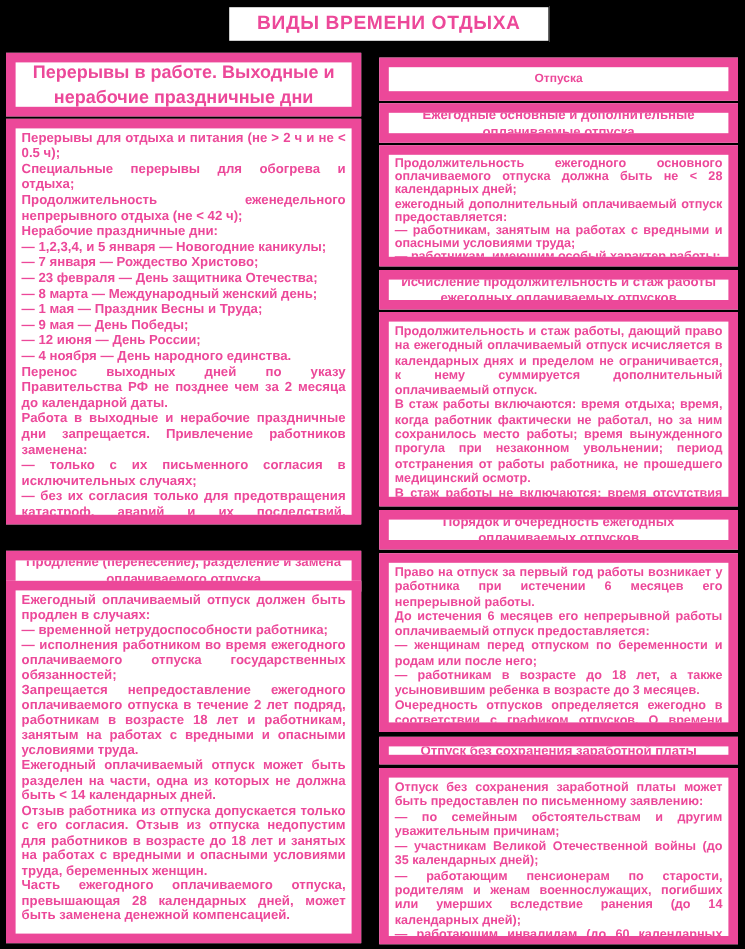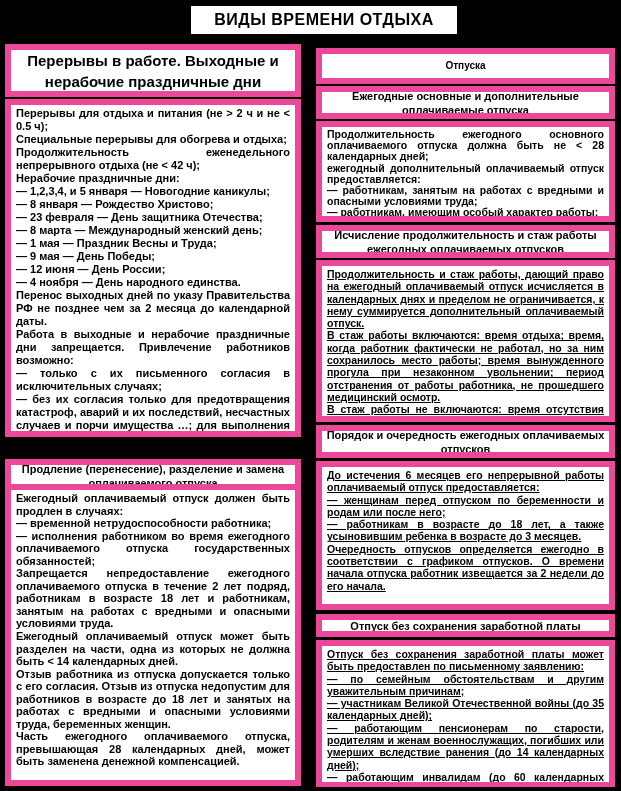--- a/index.html
+++ b/index.html
@@ -1,21 +1,21 @@
 <!DOCTYPE html>
 <html><head>
 <meta charset="utf-8">
 <style>
   html,body{margin:0;padding:0;background:#000;}
   .page{
     position:relative;width:621px;height:787px;background:#000000;
-    font-family:"Liberation Sans",sans-serif;color:#000000;overflow:hidden;
+    font-family:"Liberation Sans",sans-serif;color:#ec4899;overflow:hidden;
   }
   .box{
-    position:absolute;background:#ffffff;border:6px solid #ec4899;
+    position:absolute;background:#ffffff;border:8px solid #ec4899;
     box-sizing:border-box;overflow:hidden;
   }
   .title{
     left:190px;top:5px;width:268px;height:30px;
     border:1px solid #000;
     font-size:16px;font-weight:700;text-align:center;line-height:28px;
     letter-spacing:0.5px;
   }
   .hdr{
     font-weight:700;text-align:center;
@@ -24,47 +24,47 @@
   }
   .hdr-lg{font-size:15px;line-height:21px;}
   .hdr-md{font-size:10px;line-height:18px;}
   .hdr-sm{font-size:11px;line-height:14px;}
   .body{padding:2px 5px 0 5px;}
   .body p{
     margin:0;font-weight:700;text-align:justify;
   }
   .body-l p{font-size:11px;line-height:13px;}
   .body-l2 p{font-size:11px;line-height:12.55px;}
-  .body-r p{font-size:10.5px;line-height:12.3px;text-decoration:underline;}
+  .body-r p{font-size:10.5px;line-height:12.3px;}
   .body-r1 p{font-size:10.5px;line-height:11.2px;}
 </style>
 </head>
 <body>
 
 <div class="page">
 
   <div class="box title">ВИДЫ ВРЕМЕНИ ОТДЫХА</div>
 
   <div class="box hdr hdr-lg" style="left:5px;top:44px;width:296px;height:53px">Перерывы в работе. Выходные и нерабочие праздничные дни</div>
 
   <div class="box body body-l" style="left:5px;top:99px;width:296px;height:338px">
       <p>Перерывы для отдыха и питания (не &gt; 2 ч и не &lt; 0.5 ч);</p>
       <p>Специальные перерывы для обогрева и отдыха;</p>
       <p>Продолжительность еженедельного непрерывного отдыха (не &lt; 42 ч);</p>
       <p>Нерабочие праздничные дни:</p>
       <p>— 1,2,3,4, и 5 января — Новогодние каникулы;</p>
-      <p>— 8 января — Рождество Христово;</p>
+      <p>— 7 января — Рождество Христово;</p>
       <p>— 23 февраля — День защитника Отечества;</p>
       <p>— 8 марта — Международный женский день;</p>
       <p>— 1 мая — Праздник Весны и Труда;</p>
       <p>— 9 мая — День Победы;</p>
       <p>— 12 июня — День России;</p>
       <p>— 4 ноября — День народного единства.</p>
       <p>Перенос выходных дней по указу Правительства РФ не позднее чем за 2 месяца до календарной даты.</p>
-      <p>Работа в выходные и нерабочие праздничные дни запрещается. Привлечение работников возможно:</p>
+      <p>Работа в выходные и нерабочие праздничные дни запрещается. Привлечение работников заменена:</p>
       <p>— только с их письменного согласия в исключительных случаях;</p>
       <p>— без их согласия только для предотвращения катастроф, аварий и их последствий, несчастных случаев и порчи имущества …; для выполнения работ при введении чрезвычайного и военного положения.</p>
     </div>
 
   <div class="box hdr hdr-sm" style="left:5px;top:459px;width:296px;height:34px">Продление (перенесение), разделение и замена оплачиваемого отпуска</div>
 
   <div class="box body body-l2" style="left:5px;top:484px;width:296px;height:302px">
       <p>Ежегодный оплачиваемый отпуск должен быть продлен в случаях:</p>
       <p>— временной нетрудоспособности работника;</p>
       <p>— исполнения работником во время ежегодного оплачиваемого отпуска государственных обязанностей;</p>
@@ -90,20 +90,21 @@
 
   <div class="box body body-r" style="left:316px;top:260px;width:299px;height:162px">
       <p>Продолжительность и стаж работы, дающий право на ежегодный оплачиваемый отпуск исчисляется в календарных днях и пределом не ограничивается, к нему суммируется дополнительный оплачиваемый отпуск.</p>
       <p>В стаж работы включаются: время отдыха; время, когда работник фактически не работал, но за ним сохранилось место работы; время вынужденного прогула при незаконном увольнении; период отстранения от работы работника, не прошедшего медицинский осмотр.</p>
       <p>В стаж работы не включаются: время отсутствия работника на работе без уважительных причин; время отпусков по уходу за ребенком; время отпусков без</p>
     </div>
 
   <div class="box hdr hdr-sm" style="left:316px;top:425px;width:299px;height:33px">Порядок и очередность ежегодных оплачиваемых отпусков</div>
 
   <div class="box body body-r" style="left:316px;top:461px;width:299px;height:149px">
+      <p>Право на отпуск за первый год работы возникает у работника при истечении 6 месяцев его непрерывной работы.</p>
       <p>До истечения 6 месяцев его непрерывной работы оплачиваемый отпуск предоставляется:</p>
       <p>— женщинам перед отпуском по беременности и родам или после него;</p>
       <p>— работникам в возрасте до 18 лет, а также усыновившим ребенка в возрасте до 3 месяцев.</p>
       <p>Очередность отпусков определяется ежегодно в соответствии с графиком отпусков. О времени начала отпуска работник извещается за 2 недели до его начала.</p>
     </div>
 
   <div class="box hdr hdr-sm" style="left:316px;top:614px;width:299px;height:23px">Отпуск без сохранения заработной платы</div>
 
   <div class="box body body-r" style="left:316px;top:640px;width:299px;height:148px">
       <p>Отпуск без сохранения заработной платы может быть предоставлен по письменному заявлению:</p>

